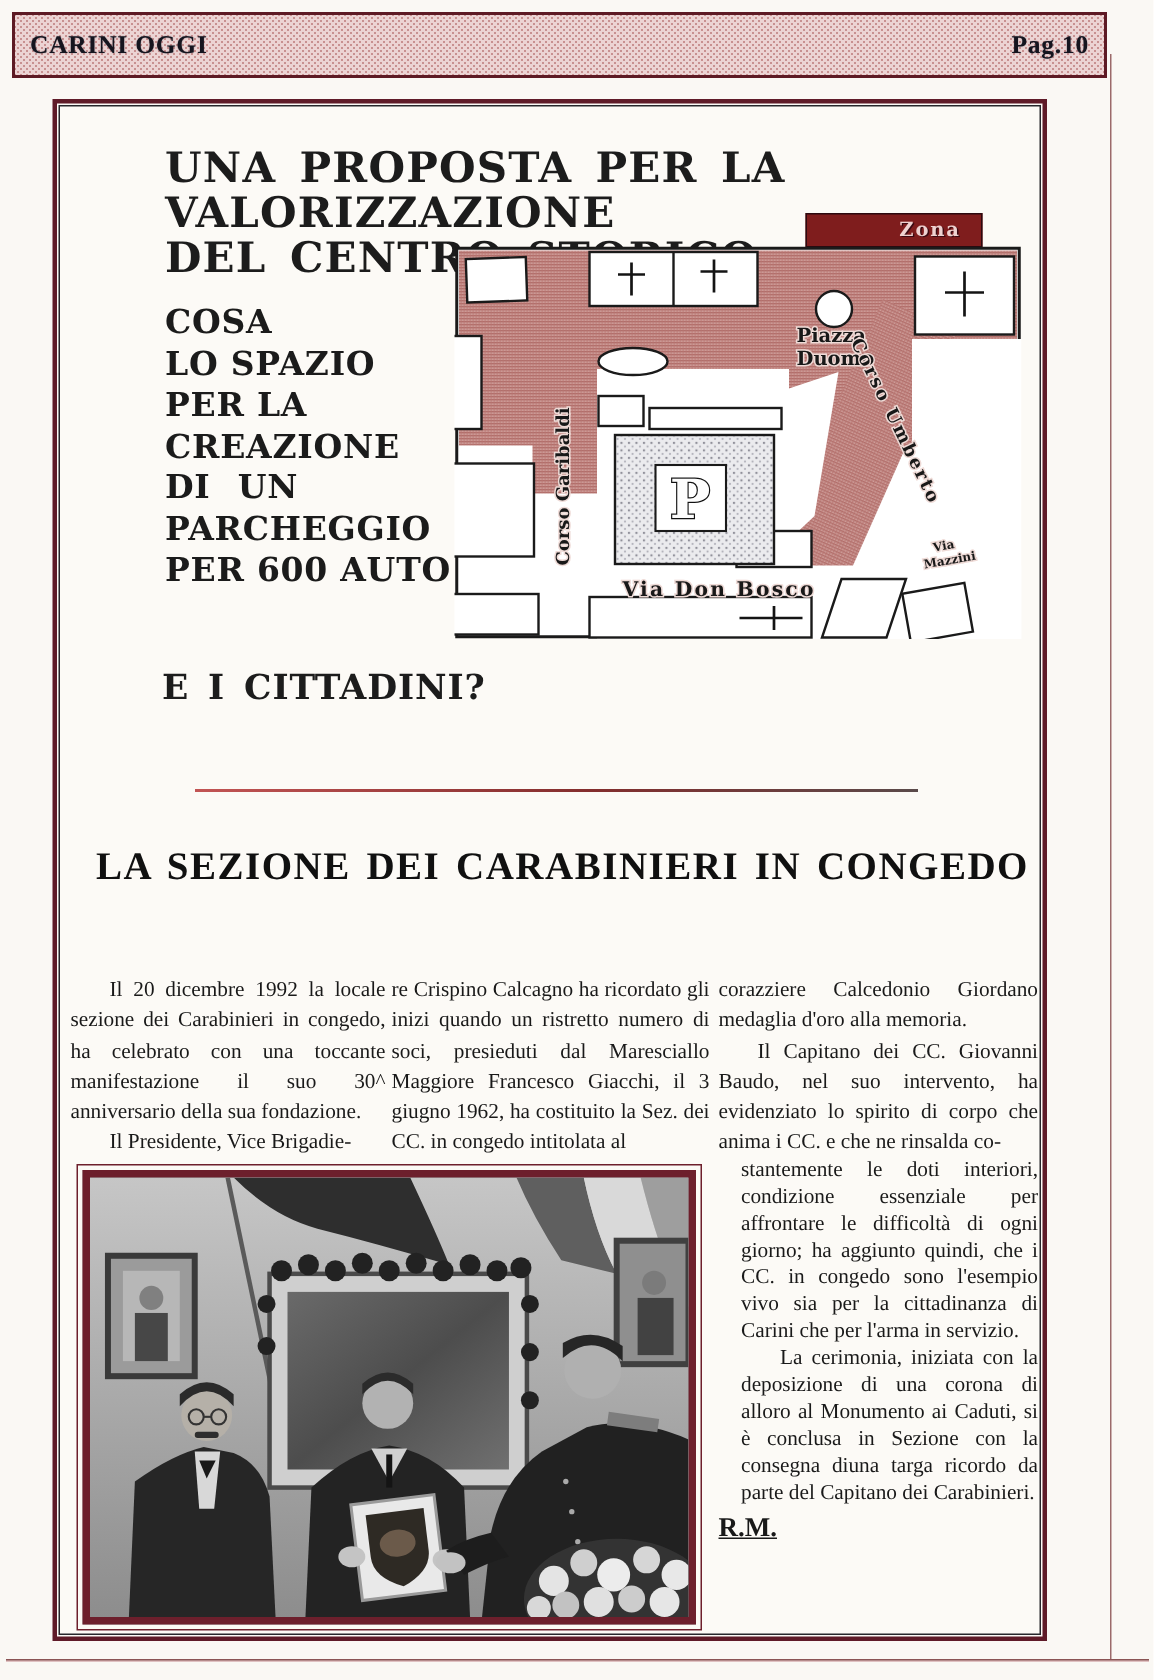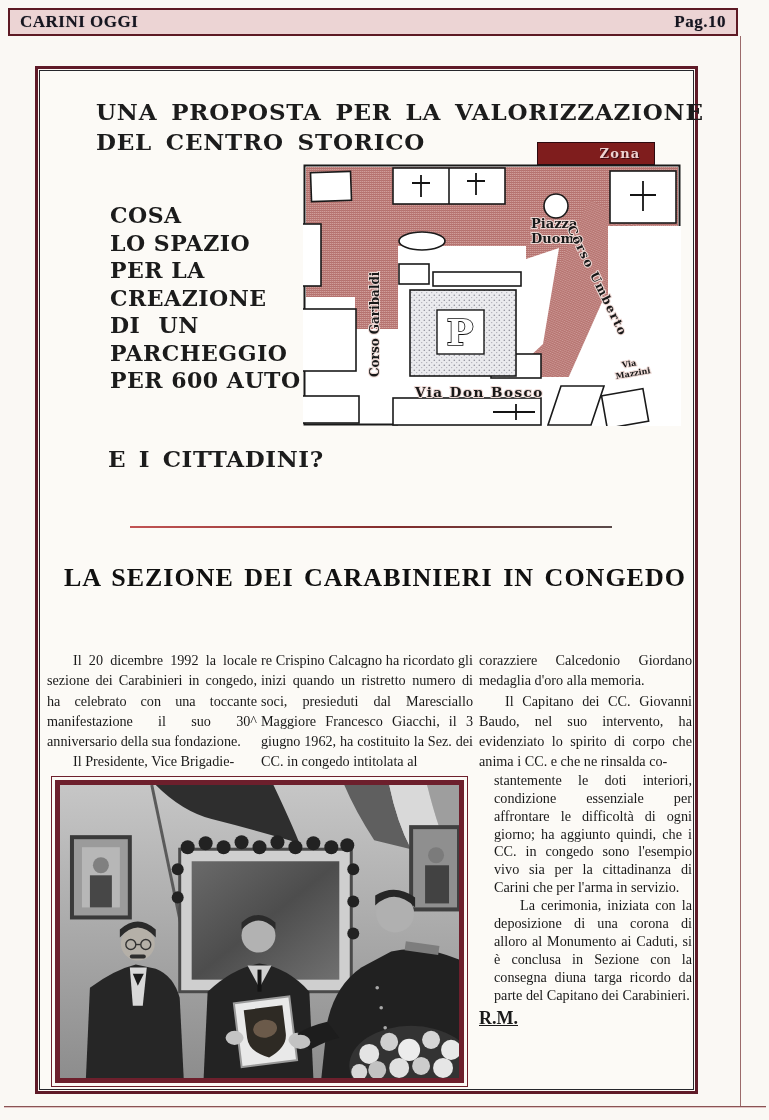--- a/index.html
+++ b/index.html
@@ -3,21 +3,21 @@
 <meta charset="utf-8">
 <style>
   html,body { margin:0; padding:0; background:#ffffff; }
   .page {
     position:relative; width:769px; height:1120px;
     background:#faf8f4; overflow:hidden;
     font-family:"Liberation Serif", serif; color:#1a1a1a;
   }
   
   .header-bar {
-    position:absolute; left:8px; top:8px; width:730px; height:28px;
+    position:absolute; left:8px; top:8px; width:730px; height:44px;
     box-sizing:border-box; border:2px solid #5d1a24;
     background-color:#ecd4d4;
     background-image:
       radial-gradient(#c89191 22%, transparent 23%),
       radial-gradient(#c89191 22%, transparent 23%);
     background-size:4px 4px; background-position:0 0, 2px 2px;
     display:flex; justify-content:space-between; align-items:center;
     padding:0 10px;
   }
   .header-bar .htxt {
@@ -30,23 +30,23 @@
 
   
   .content-box {
     position:absolute; left:35px; top:66px; width:657px; height:1022px;
     border:3px solid #5f1b28; background:#fcfaf6;
   }
   .content-box .inner-line { position:absolute; inset:1px; border:1px solid #26262b; pointer-events:none; }
 
   
   .headline-top {
-    position:absolute; left:96px; top:97px;
+    position:absolute; left:110px; top:97px;
     font-family:"DejaVu Serif", serif; font-weight:bold;
-    font-size:23px; line-height:30px; letter-spacing:.8px; word-spacing:5px;
+    font-size:28px; line-height:30px; letter-spacing:.8px; word-spacing:5px;
     color:#1c1c1c;
   }
   .headline-top span { display:block; }
 
   .zona-label {
     position:absolute; left:537px; top:142px; width:118px; height:23px;
     box-sizing:border-box; background:#7f1d1d; border:1px solid #2d090f;
     color:#eed2d0; font-family:"DejaVu Serif",serif; font-weight:bold;
     font-size:13px; letter-spacing:1.2px; text-align:center; line-height:21px;
     text-shadow:1px 1px 0 #3a0a12;

